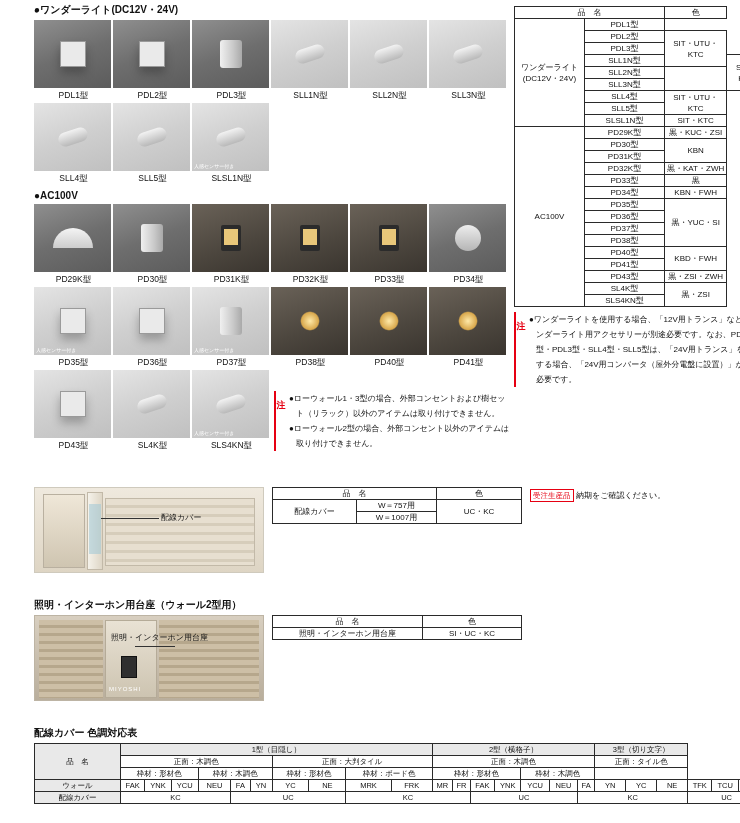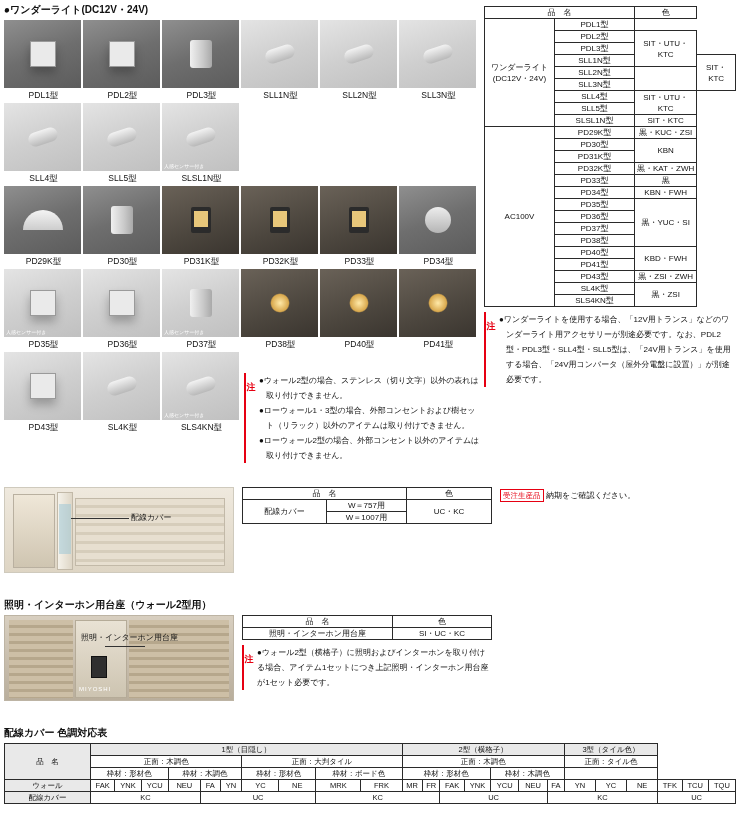--- a/index.html
+++ b/index.html
@@ -6,21 +6,21 @@
   html, body { margin:0; padding:0; }
   body {
     width: 740px; height: 823px;
     background: #ffffff;
     font-family: "Liberation Sans", sans-serif;
     font-size: 9px;
     color: #111;
     position: relative;
     overflow: hidden;
   }
-  .page { position: relative; width: 668px; height: 823px; }
+  .page { position: relative; width: 668px; height: 823px; margin-left: 30px; }
 
   
   .sec-title {
     font-size: 10px; font-weight: bold; color: #111; margin: 0 0 3px 0;
   }
   .bullet-title::before {
     content: "●"; font-size: 8px; margin-right: 1px;
   }
 
   
@@ -168,20 +168,21 @@
         </div>
         <div class="cell">
           <div class="photo light">
             <div class="shape spot-lamp"></div>
             <div class="note">人感センサー付き</div>
           </div>
           <div class="cap">SLSL1N型</div>
         </div>
       </div>
 
+    <div class="sec-title" style="margin-top:4px;">●AC100V</div>
 
     <div class="grid" id="grid-ac">
         <div class="cell">
           <div class="photo dark">
             <div class="shape dome-lamp"></div>
           </div>
           <div class="cap">PD29K型</div>
         </div>
         <div class="cell">
           <div class="photo dark">
@@ -268,21 +269,20 @@
             <div class="shape spot-lamp"></div>
             <div class="note">人感センサー付き</div>
           </div>
           <div class="cap">SLS4KN型</div>
         </div>
       </div>
 
     <div class="note-block" style="margin-left:240px;margin-top:-62px;width:238px;">
       <div class="note-mark">注</div>
       <div class="note-body" id="left-notes-body">
-          <p>●ウォール2型の場合、ステンレス（切り文字）以外の表れは取り付けできません。</p>
           <p>●ローウォール1・3型の場合、外部コンセントおよび樹セット（リラック）以外のアイテムは取り付けできません。</p>
           <p>●ローウォール2型の場合、外部コンセント以外のアイテムは取り付けできません。</p>
         </div>
     </div>
   </div>
 
   <div id="right-col">
     <table class="tbl">
       <thead>
         <tr class="hdr-row">
@@ -446,37 +446,33 @@
               <tr class="hdr-row">
             <th>品　名</th>
             <th>色</th>
           </tr>
           <tr>
             <td style="width:150px">照明・インターホン用台座</td>
             <td>SI・UC・KC</td>
           </tr>
         </tbody>
           </table>
-        <div class="note-block">
-          <div class="note-mark">注</div>
-          <div class="note-body">●ウォール2型（横格子）に照明およびインターホンを取り付ける場合、アイテム1セットにつき上記照明・インターホン用台座が1セット必要です。</div>
-        </div>
       </div>
     </div>
   </div>
 
   <div id="colortable">
     <div class="sec-title">配線カバー 色調対応表</div>
     <table class="ct">
       <thead id="ct-head">
           <tr>
             <th rowspan="4" class="g" style="width: 86px;">品　名</th>
             <th colspan="10" class="g">1型（目隠し）</th>
             <th colspan="7" class="g">2型（横格子）</th>
-            <th colspan="3" class="g">3型（タイル色）</th>
+            <th colspan="3" class="g">3型（切り文字）</th>
           </tr>
           <tr>
             <th colspan="6">正面：木調色</th>
             <th colspan="4">正面：大判タイル</th>
             <th colspan="7">正面：木調色</th>
             <th colspan="3">正面：タイル色</th>
           </tr>
           <tr>
             <th colspan="3">枠材：形材色</th>
             <th colspan="3">枠材：木調色</th>

